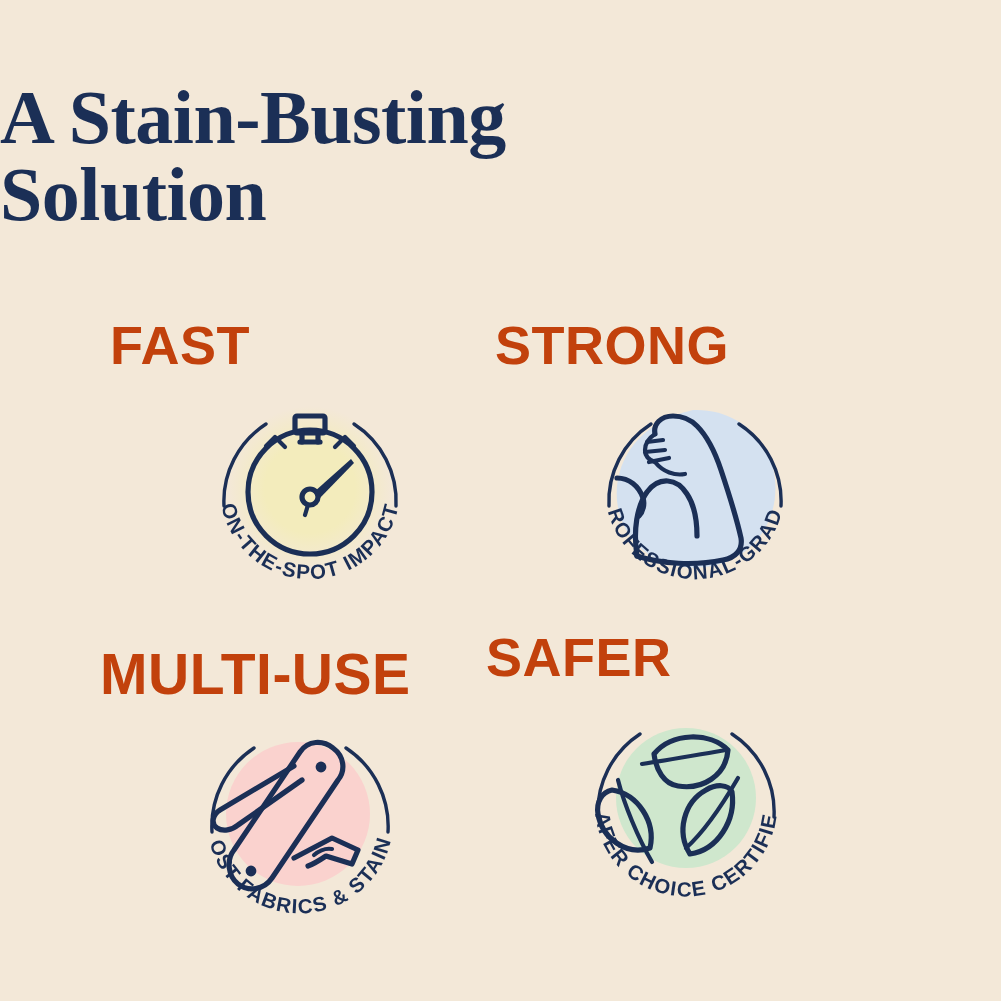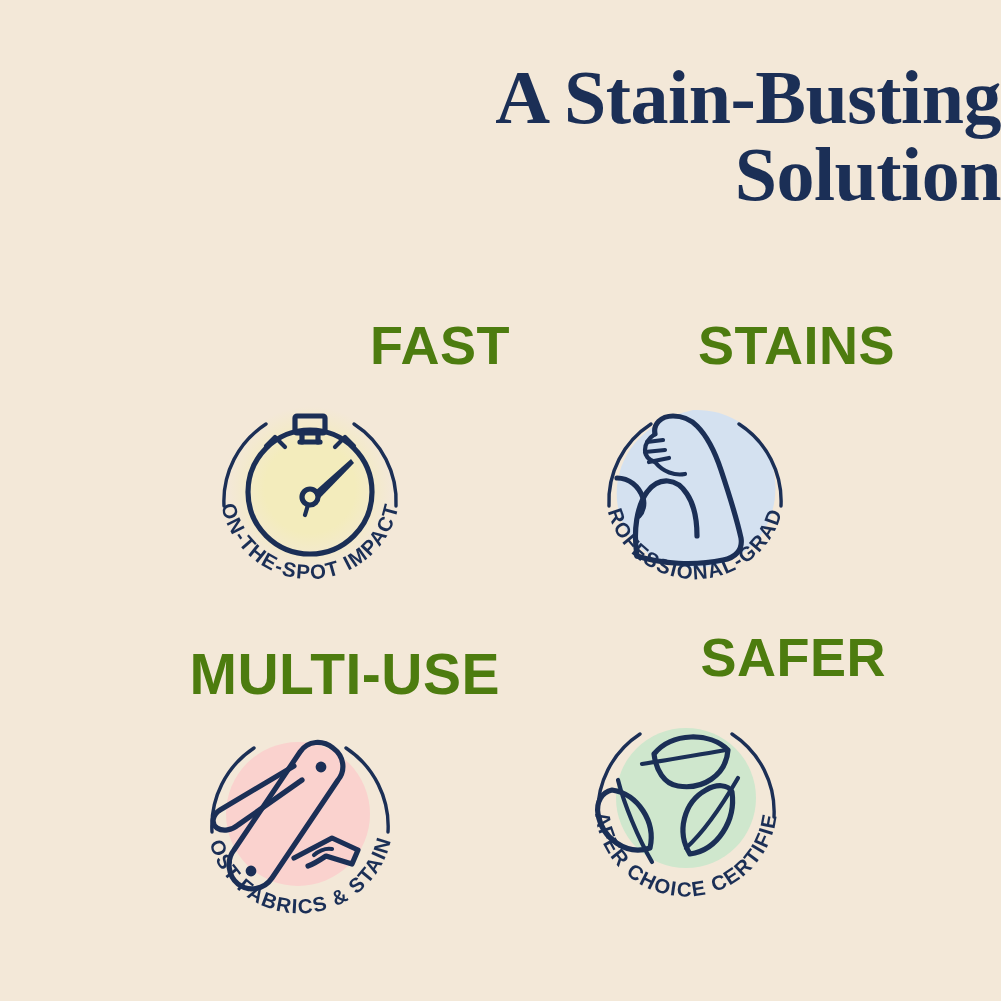--- a/index.html
+++ b/index.html
@@ -19,24 +19,24 @@
     position: absolute;
     inset: 0;
     width: 1001px;
     height: 1001px;
     background: #F3E8D8;
   }
 
   
   .title-block {
     position: absolute;
-    top: 60px;
+    top: 80px;
     left: 0;
     width: 1001px;
-    text-align: right;
+    text-align: left;
   }
   .title-line {
     display: block;
     font-family: "Liberation Serif", "DejaVu Serif", serif;
     font-weight: bold;
     font-size: 76px;
     line-height: 0.98;
     letter-spacing: -0.5px;
     color: #1B2F56;
     white-space: nowrap;
@@ -59,27 +59,27 @@
   .badge.pos-0 { left: 110px;  top: 0px; }
   .badge.pos-1 { left: 495px;  top: 0px; }
   .badge.pos-2 { left: 100px;  top: 328px; }
   .badge.pos-3 { left: 486px;  top: 312px; }
 
   .badge-heading {
     position: absolute;
     top: 0;
     left: 0;
     width: 400px;
-    text-align: right;
+    text-align: left;
     font-family: "Liberation Sans", sans-serif;
     font-weight: bold;
     font-size: 54px;
     line-height: 1;
     letter-spacing: 0.5px;
-    color: #4d7c0f;
+    color: #c2410c;
     white-space: nowrap;
   }
   .badge.big-heading .badge-heading { font-size: 57px; }
 
   .badge-mark {
     position: absolute;
     top: 62px;
     left: 90px;
     width: 220px;
     height: 230px;
@@ -161,21 +161,21 @@
           </g>
 
           <text class="curved-text">
             <textPath href="#arcFast" startOffset="50%" text-anchor="middle">ON-THE-SPOT IMPACT</textPath>
           </text>
         </svg>
       </div>
     </div>
 
     <div class="badge pos-1">
-      <div class="badge-heading">STAINS</div>
+      <div class="badge-heading">STRONG</div>
       <div class="badge-mark">
         <svg viewBox="0 0 220 230">
 
           <path class="blob" fill="#D4E1F0" d="M 108,30
                    C 150,28 186,58 190,100
                    C 194,142 168,178 126,186
                    C 84,194 44,172 34,132
                    C 24,92 46,44 108,30 Z"></path>
 
           <path class="arc-line" d="M 24,126 A 92,92 0 0 1 66,44"></path>

